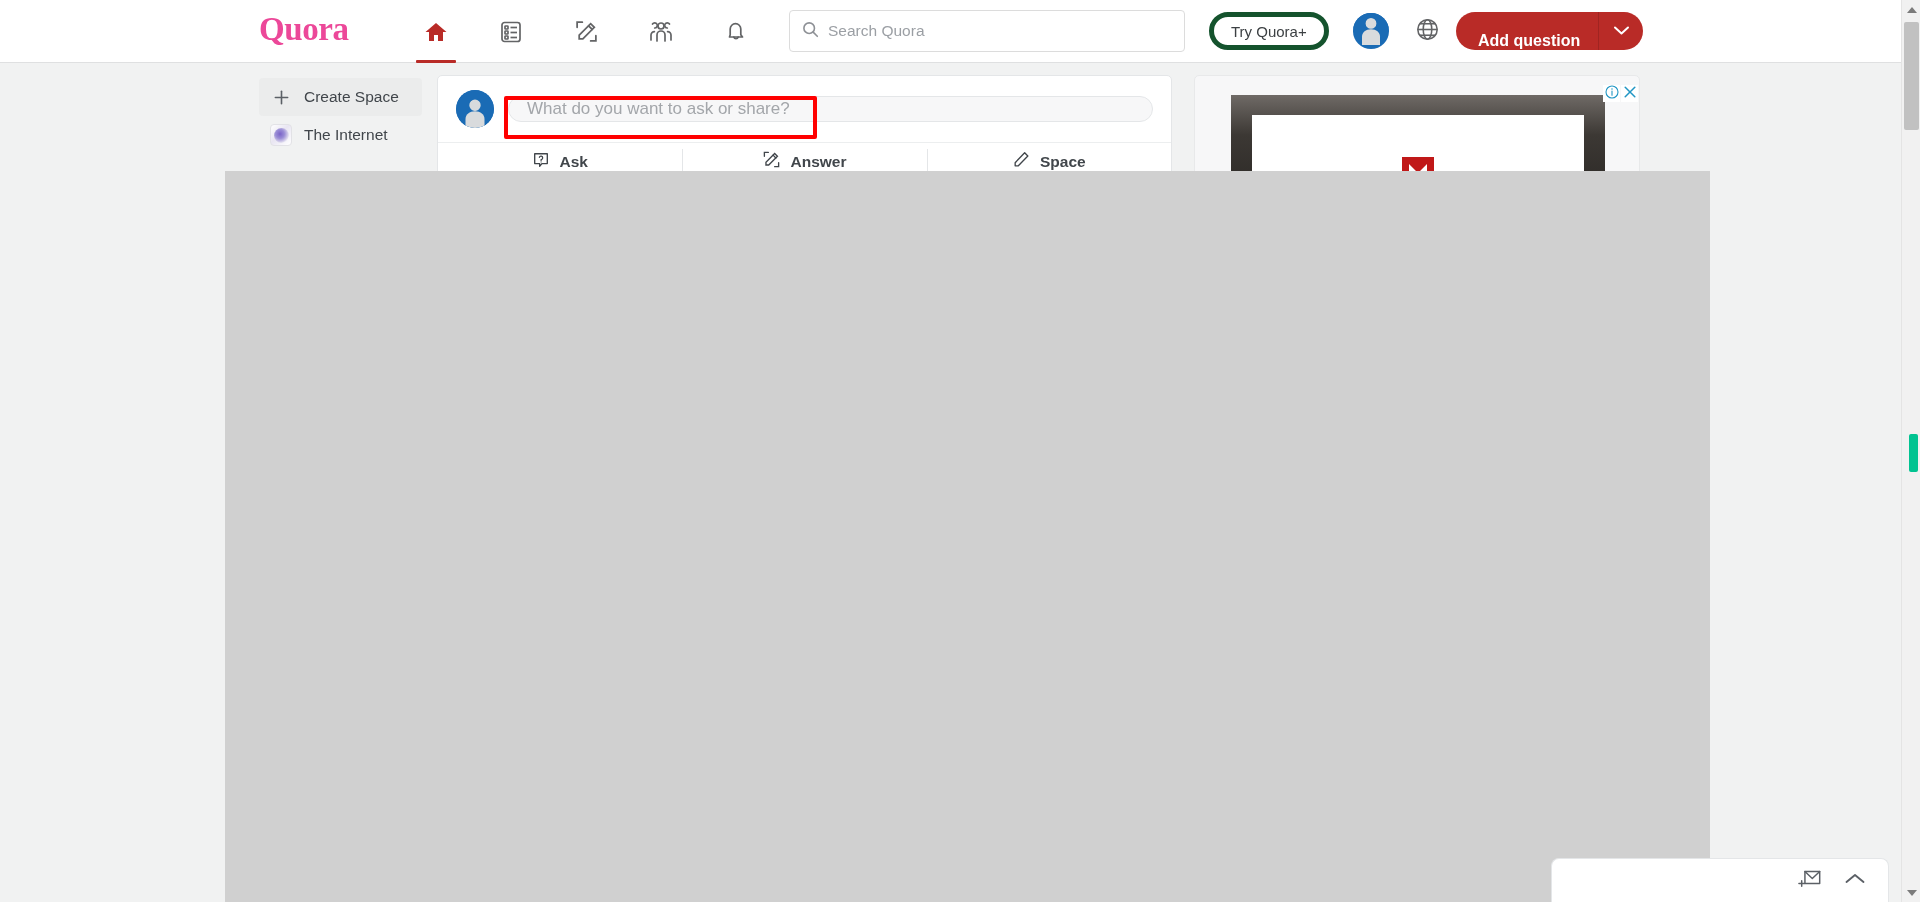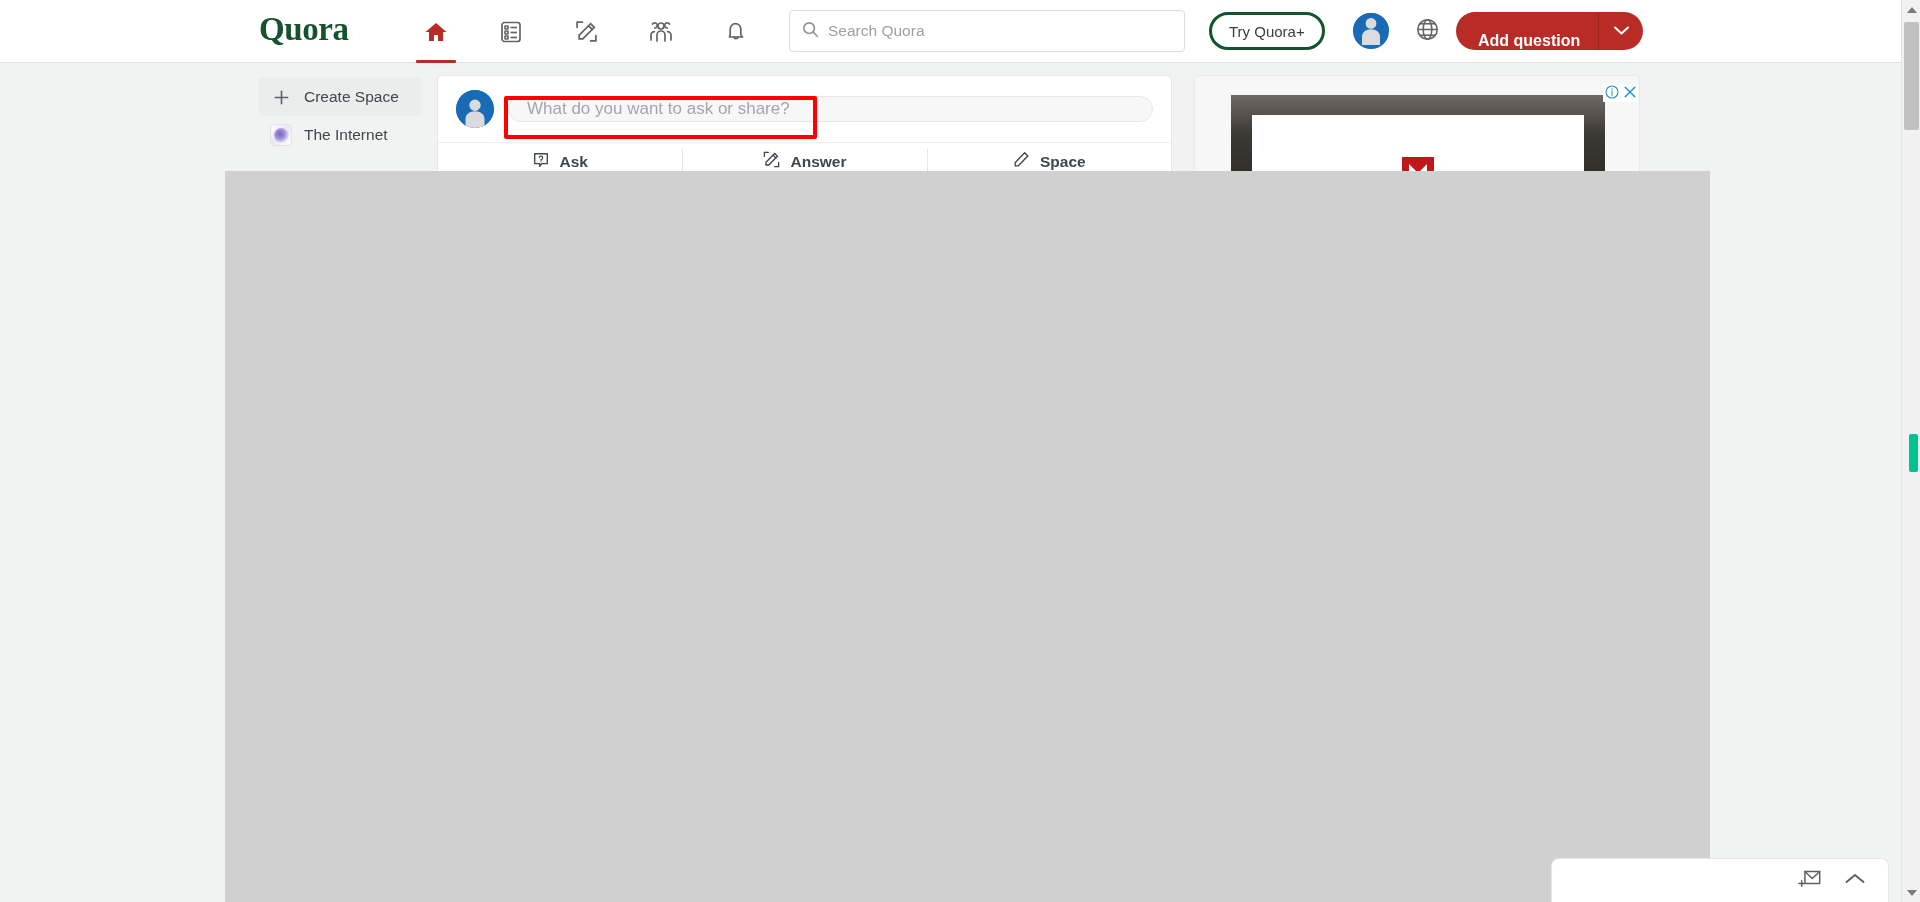--- a/index.html
+++ b/index.html
@@ -21,21 +21,21 @@
     width: 1901px; height: 63px;
     background: #ffffff;
     border-bottom: 1px solid #dfe0e1;
     display: flex; align-items: center;
     z-index: 40;
   }
   .logo {
     position: absolute; left: 259px; top: 10px;
     font-family: "Liberation Serif", serif;
     font-size: 33px; font-weight: bold;
-    color: #14532d; letter-spacing: -0.4px;
+    color: #ec4899; letter-spacing: -0.4px;
     line-height: 38px;
   }
   .navicons {
     position: absolute; left: 408px; top: 0;
     height: 63px; display: flex; align-items: center;
   }
   .navitem {
     width: 56px; height: 62px;
     display: flex; align-items: center; justify-content: center;
     position: relative; cursor: pointer;
@@ -58,21 +58,21 @@
   .searchbox input {
     border: none; outline: none; flex: 1;
     font-family: "Liberation Sans", sans-serif;
     font-size: 15.5px; color: #2e3033; background: transparent;
   }
   .searchbox input::placeholder { color: #9b9fa4; }
 
   .tryplus {
     position: absolute; left: 1209px; top: 12px;
     height: 38px; padding: 0 17px;
-    border: 3px solid #14532d; border-radius: 19px;
+    border: 5px solid #14532d; border-radius: 19px;
     background: #fff; color: #3c4043;
     font-size: 15px; display: flex; align-items: center;
     cursor: pointer; white-space: nowrap;
   }
   .avatar-btn {
     position: absolute; left: 1353px; top: 13px;
     width: 36px; height: 36px; border-radius: 50%;
     background: #1a6bb5; overflow: hidden; cursor: pointer;
     display: flex; align-items: flex-end; justify-content: center;
   }

